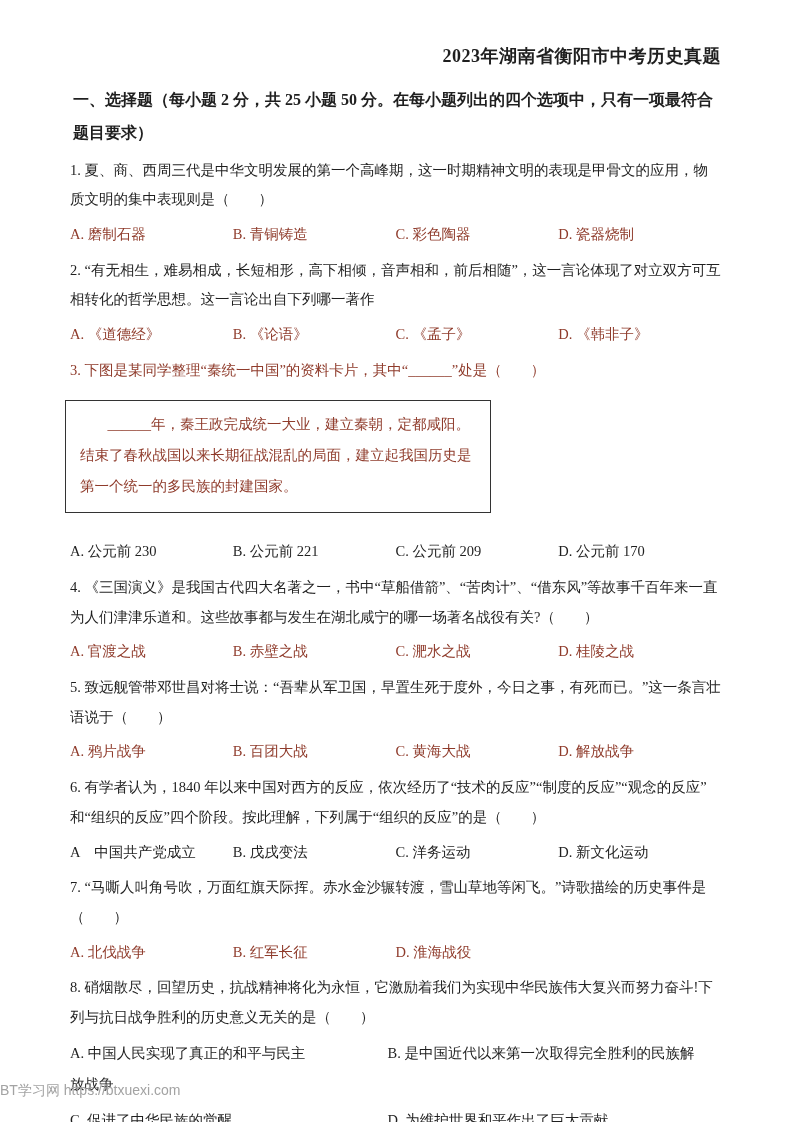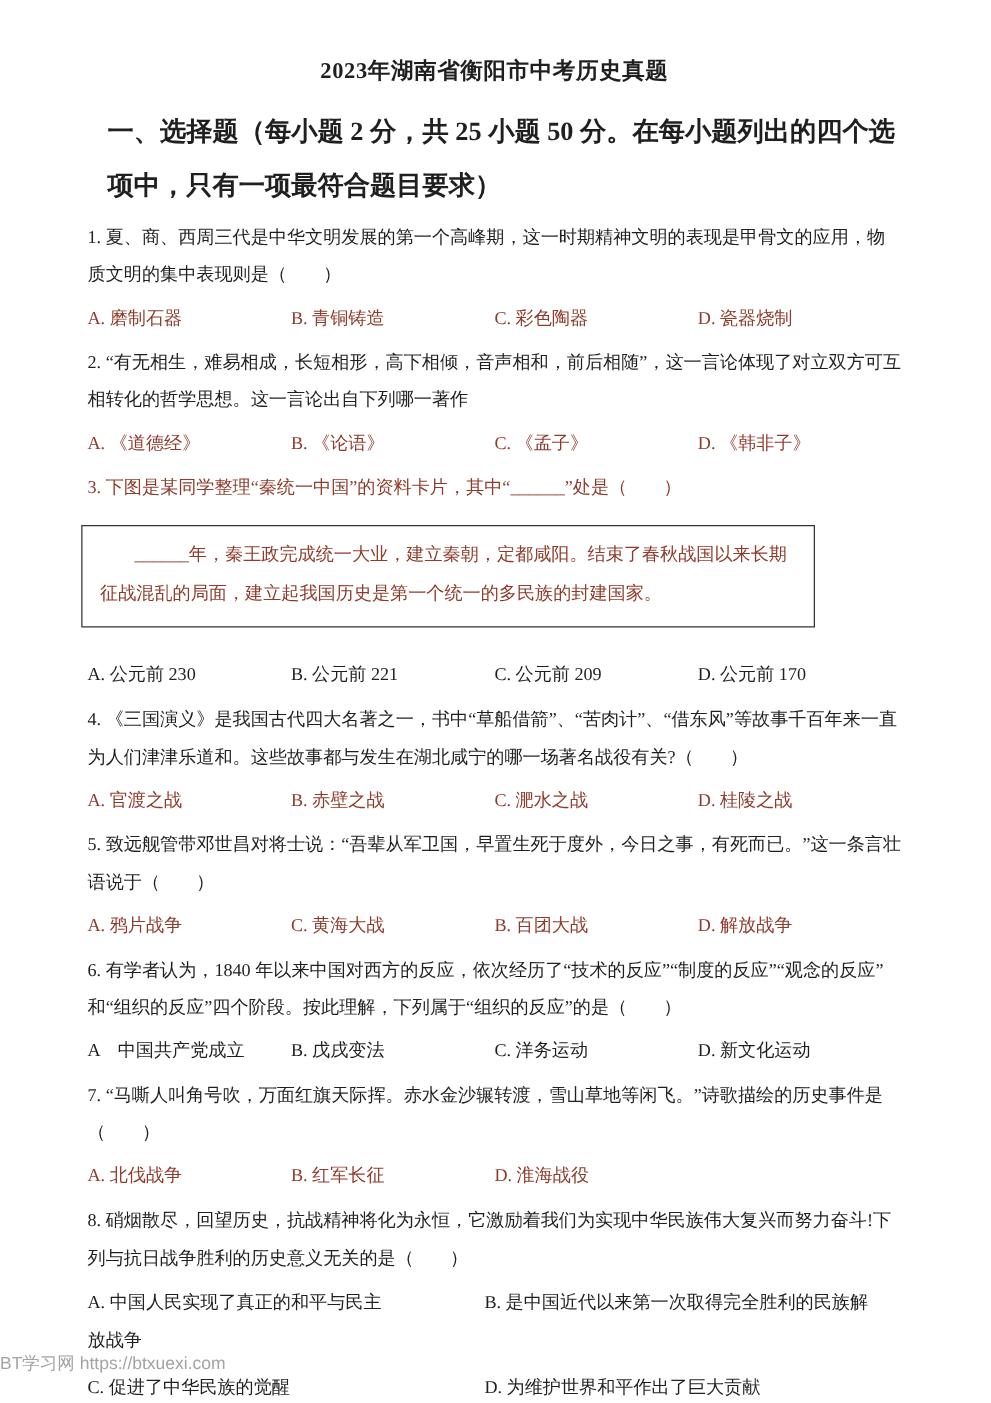--- a/index.html
+++ b/index.html
@@ -4,32 +4,32 @@
 <style>
   html,body{margin:0;padding:0;background:#ffffff;}
   .page{
     width:793px;height:1122px;box-sizing:border-box;position:relative;overflow:hidden;
     background:var(--background,#ffffff);
     padding:44px 72px 0 70px;
     font-family:"Liberation Serif","DejaVu Serif",serif;
     font-size:14.5px;color:var(--body-text,#1f1f1f);
   }
   .title{
-    font-size:18px;font-weight:bold;text-align:center;
+    font-size:18px;font-weight:bold;text-align:right;
     margin:0 0 16px 0;letter-spacing:.5px;
   }
-  .section{font-weight:bold;font-size:21px;line-height:2.05;margin:0 0 2px 16px;}
+  .section{font-weight:bold;font-size:16px;line-height:2.05;margin:0 0 2px 3px;}
   .q{margin:0 0 6px 0;}
   .stem{line-height:2.05;margin:6px 0 0 0;}
   .options{display:flex;line-height:2.05;margin:5px 0 6px 0;}
   .options .opt{flex:0 0 25%;min-width:0;}
   .maroon{color:var(--accent-red,#8f3b2b);}
   .card{
     border:1px solid var(--card-border,#333333);
-    width:587px;box-sizing:border-box;
+    width:426px;box-sizing:border-box;
     margin:14px 0 24px -5px;
     padding:8px 16px 10px 14px;
   }
   .card-text{margin:0;line-height:2.15;text-indent:1.9em;}
   .options-wrap{line-height:2.15;margin:5px 16px 0 0;}
   .options-wrap .half{display:inline-block;width:50%;vertical-align:top;}
   .footer{
     position:absolute;left:0;bottom:22px;width:100%;
     text-align:left;font-size:14px;
     font-family:"Liberation Sans","DejaVu Sans",sans-serif;
@@ -85,22 +85,22 @@
       <span class="opt">B. 赤壁之战</span>
       <span class="opt">C. 淝水之战</span>
       <span class="opt">D. 桂陵之战</span>
     </p>
   </section>
 
   <section class="q">
     <p class="stem">5. 致远舰管带邓世昌对将士说：“吾辈从军卫国，早置生死于度外，今日之事，有死而已。”这一条言壮语说于（　　）</p>
     <p class="options maroon">
       <span class="opt">A. 鸦片战争</span>
+      <span class="opt">B. 百团大战</span>
       <span class="opt">C. 黄海大战</span>
-      <span class="opt">B. 百团大战</span>
       <span class="opt">D. 解放战争</span>
     </p>
   </section>
 
   <section class="q">
     <p class="stem">6. 有学者认为，1840 年以来中国对西方的反应，依次经历了“技术的反应”“制度的反应”“观念的反应”和“组织的反应”四个阶段。按此理解，下列属于“组织的反应”的是（　　）</p>
     <p class="options">
       <span class="opt">A　中国共产党成立</span>
       <span class="opt">B. 戊戌变法</span>
       <span class="opt">C. 洋务运动</span>

